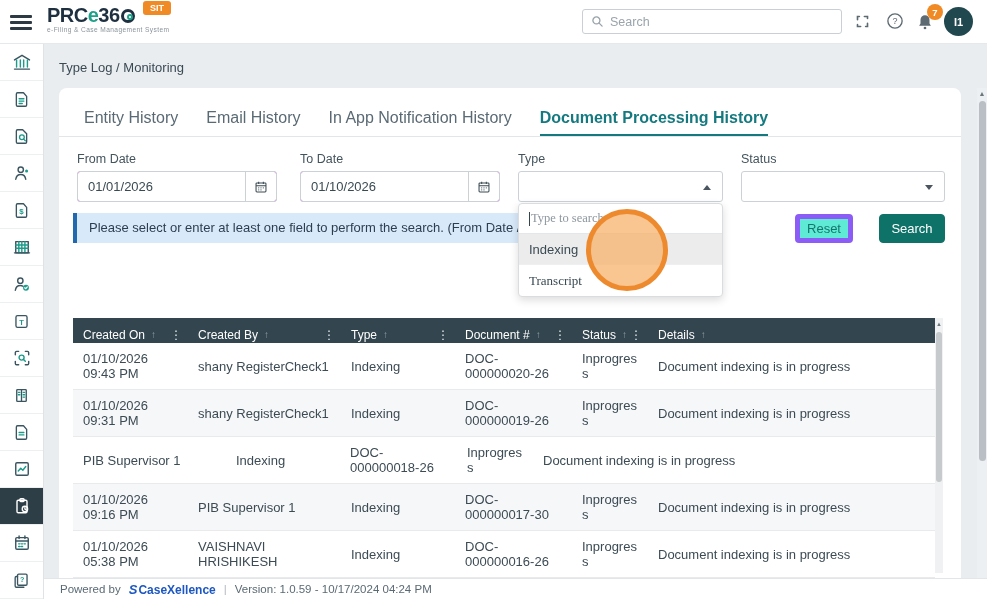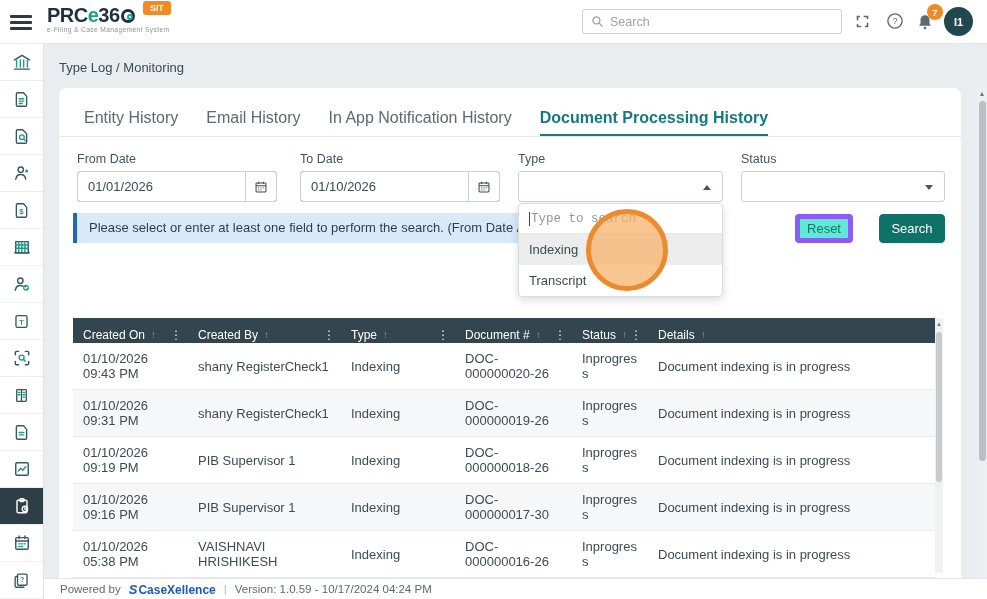--- a/index.html
+++ b/index.html
@@ -61,24 +61,24 @@
 
   
   .btn { position:absolute; top:126px; height:29px; border-radius:4px; font-size:13px; cursor:pointer; font-family:"Liberation Sans", sans-serif; }
   .btn-reset { left:736px; width:58px; background:#5eead4; border:5px solid #8b5cf6; color:#14766D; }
   .btn-search { left:820px; width:66px; background:#0E7268; border:1px solid #0E7268; color:#fff; }
 
   
   .dd-panel { position:absolute; left:459px; top:115px; width:205px; background:#fff; border:1px solid #D9DDE0; border-radius:4px; box-shadow:0 3px 8px rgba(0,0,0,.14); z-index:8; }
   .dd-search { height:30px; display:flex; align-items:center; padding:0 10px; border-bottom:1px solid #E4E7EA; }
   .dd-caret { width:1px; height:14px; background:#33454E; margin-right:1px; }
-  .dd-search input { border:none; outline:none; font-size:12.5px; color:#3A4A53; width:100%; font-family:Liberation Mono, monospace; }
+  .dd-search input { border:none; outline:none; font-size:12.5px; color:#3A4A53; width:100%; font-family:Liberation Serif, serif; }
   .dd-search input::placeholder { color:#8D979E; }
   .dd-opt { height:31px; line-height:31px; font-size:13px; color:#3A4A53; padding:0 10px; border-bottom:1px solid #EDEFF1; cursor:pointer; }
-  .dd-opt:last-child { border-bottom:none; }
+  .dd-opt:last-child { border-bottom:none;font-family:Liberation Serif, serif; }
   .dd-opt.hover { background:#ECECEC; }
 
   
   .click-circle { position:absolute; left:586px; top:209px; width:82px; height:82px; border-radius:50%; background:rgba(246,176,102,0.72); border:5px solid #EE8A2E; z-index:12; pointer-events:none; }
 
   
   .tablewrap { position:absolute; left:14px; top:230px; width:870px; }
   .thead { display:flex; width:862px; height:25px; background:#33454E; color:#fff; align-items:center; }
   .th { display:flex; align-items:center; font-size:12px; padding:8px 4px 0 10px; height:100%; cursor:pointer; }
   .th .lbl { white-space:nowrap; }
@@ -416,23 +416,20 @@
             <span>DOC-000000019-26</span>
           </div>
           <div class="td c4">
             <span>Inprogress</span>
           </div>
           <div class="td c5">
             <span>Document indexing is in progress</span>
           </div>
         </div>
         <div class="tr">
-          <div class="td c0">
-            <span>01/10/2026 09:19 PM</span>
-          </div>
           <div class="td c1">
             <span>PIB Supervisor 1</span>
           </div>
           <div class="td c2">
             <span>Indexing</span>
           </div>
           <div class="td c3">
             <span>DOC-000000018-26</span>
           </div>
           <div class="td c4">

